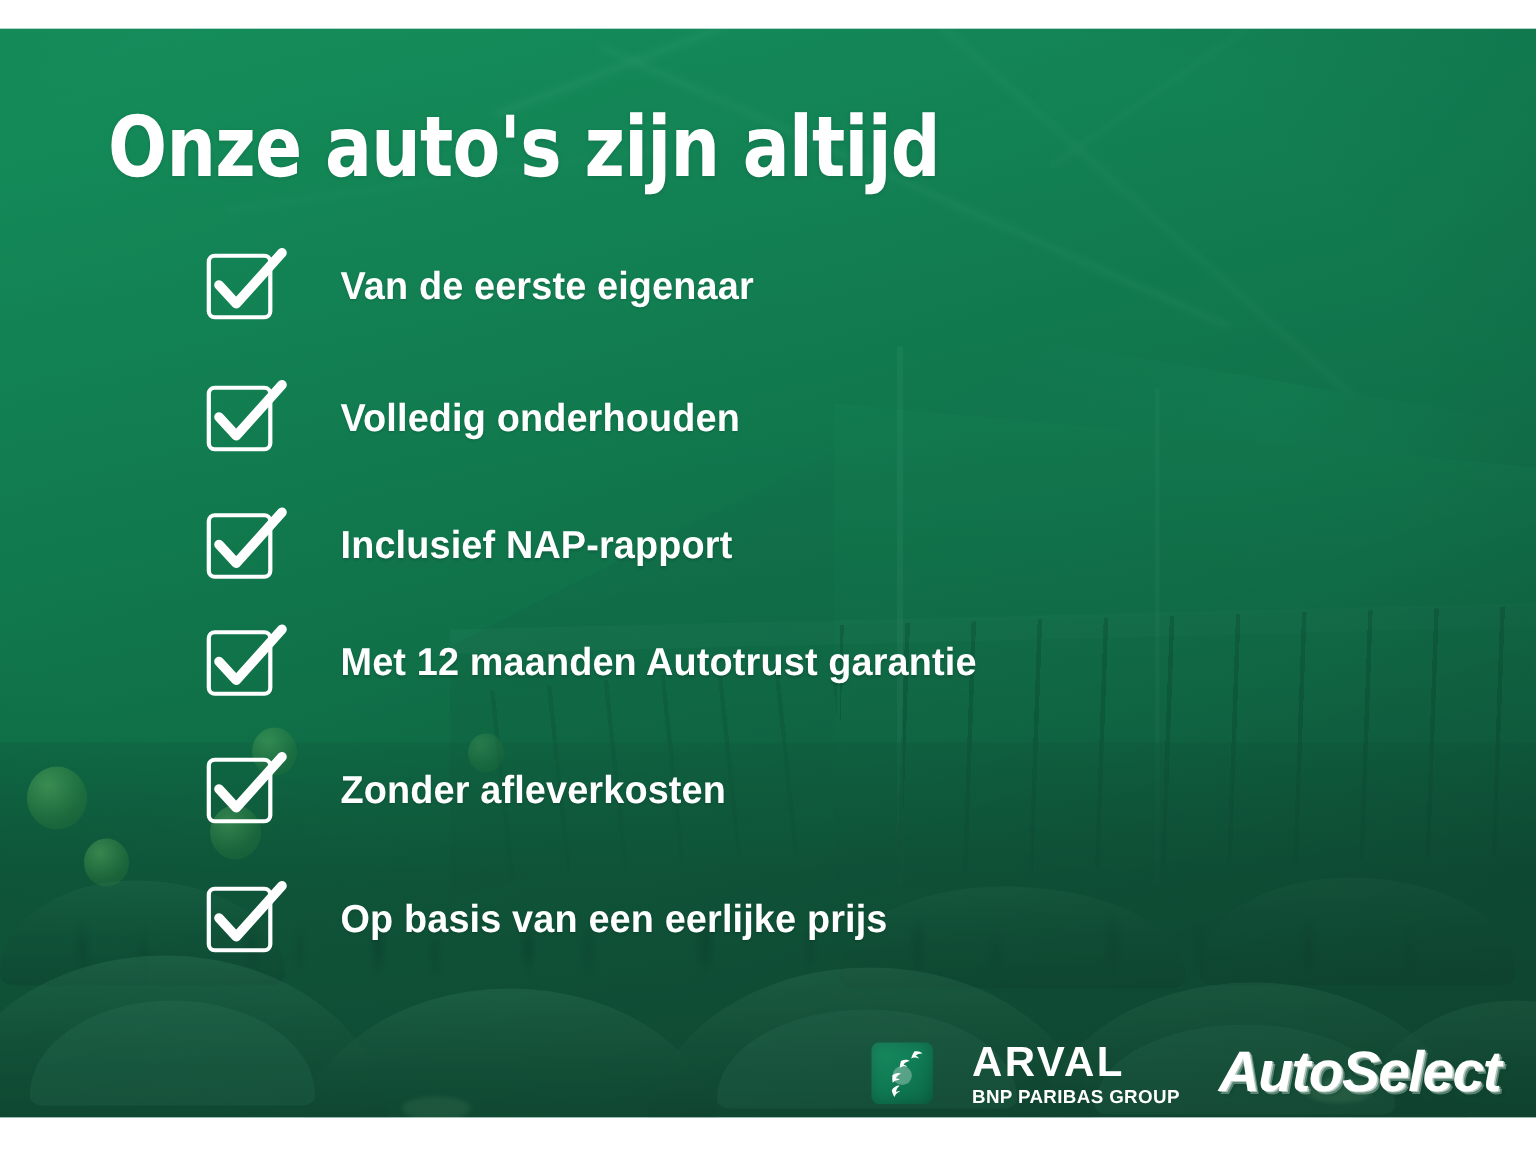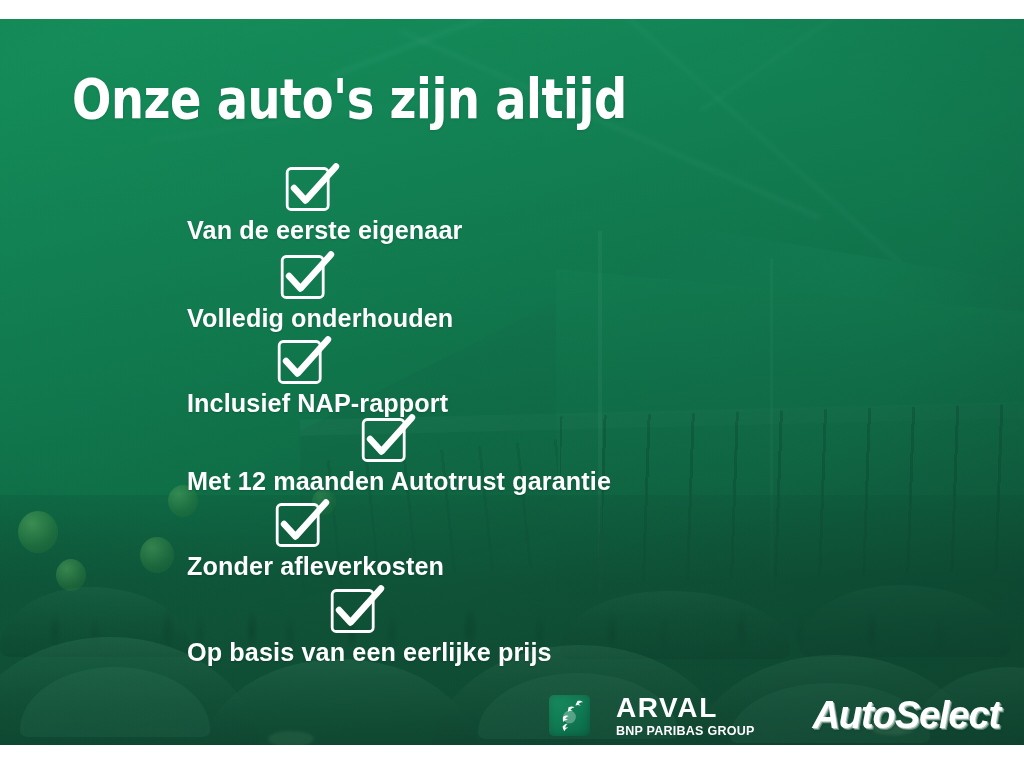--- a/index.html
+++ b/index.html
@@ -189,22 +189,22 @@
     font-family:"Liberation Sans Narrow","DejaVu Sans Condensed","Liberation Sans", sans-serif;
     font-size:56px; font-weight:bold; color:#ffffff;
     letter-spacing:-0.5px; line-height:1.05;
     transform:scaleX(0.92); transform-origin:left top;
     text-shadow:0 1px 3px rgba(0,0,0,.12);
     white-space:nowrap;
   }
 
   .list { position:absolute; left:0; top:0; width:1024px; }
   .item {
-    position:absolute; left:150px;
-    display:flex; align-items:center; height:58px;flex-direction:column;
+    position:absolute; left:136px;
+    display:flex; align-items:center; height:58px;
   }
   .item-0 { top:161px; }
   .item-1 { top:249px;text-align:center; }
   .item-2 { top:334px; }
   .item-3 { top:412px; }
   .item-4 { top:497px; }
   .item-5 { top:583px;align-items:center; }
 
   .check-icon { position:relative; width:54px; height:54px; flex:0 0 54px; }
   .check-icon svg { display:block; width:54px; height:54px; overflow:visible; }
@@ -246,21 +246,20 @@
   }
   .autoselect {
     font-family:"Liberation Sans", sans-serif;
     font-size:38px; font-weight:bold; font-style:italic;
     color:#ffffff; letter-spacing:-1.1px;
     text-shadow:
       1px 1px 0 rgba(255,255,255,.55),
       2px 2px 0 rgba(180,210,195,.45),
       3px 3px 2px rgba(10,60,44,.35);
     white-space:nowrap;
-    margin-left:32px;
   }
 </style>
 </head>
 <body>
 
 <div class="slide">
 
   <div class="stage">
     <div class="photo-sky"></div>
     <div class="contrail c1"></div>

